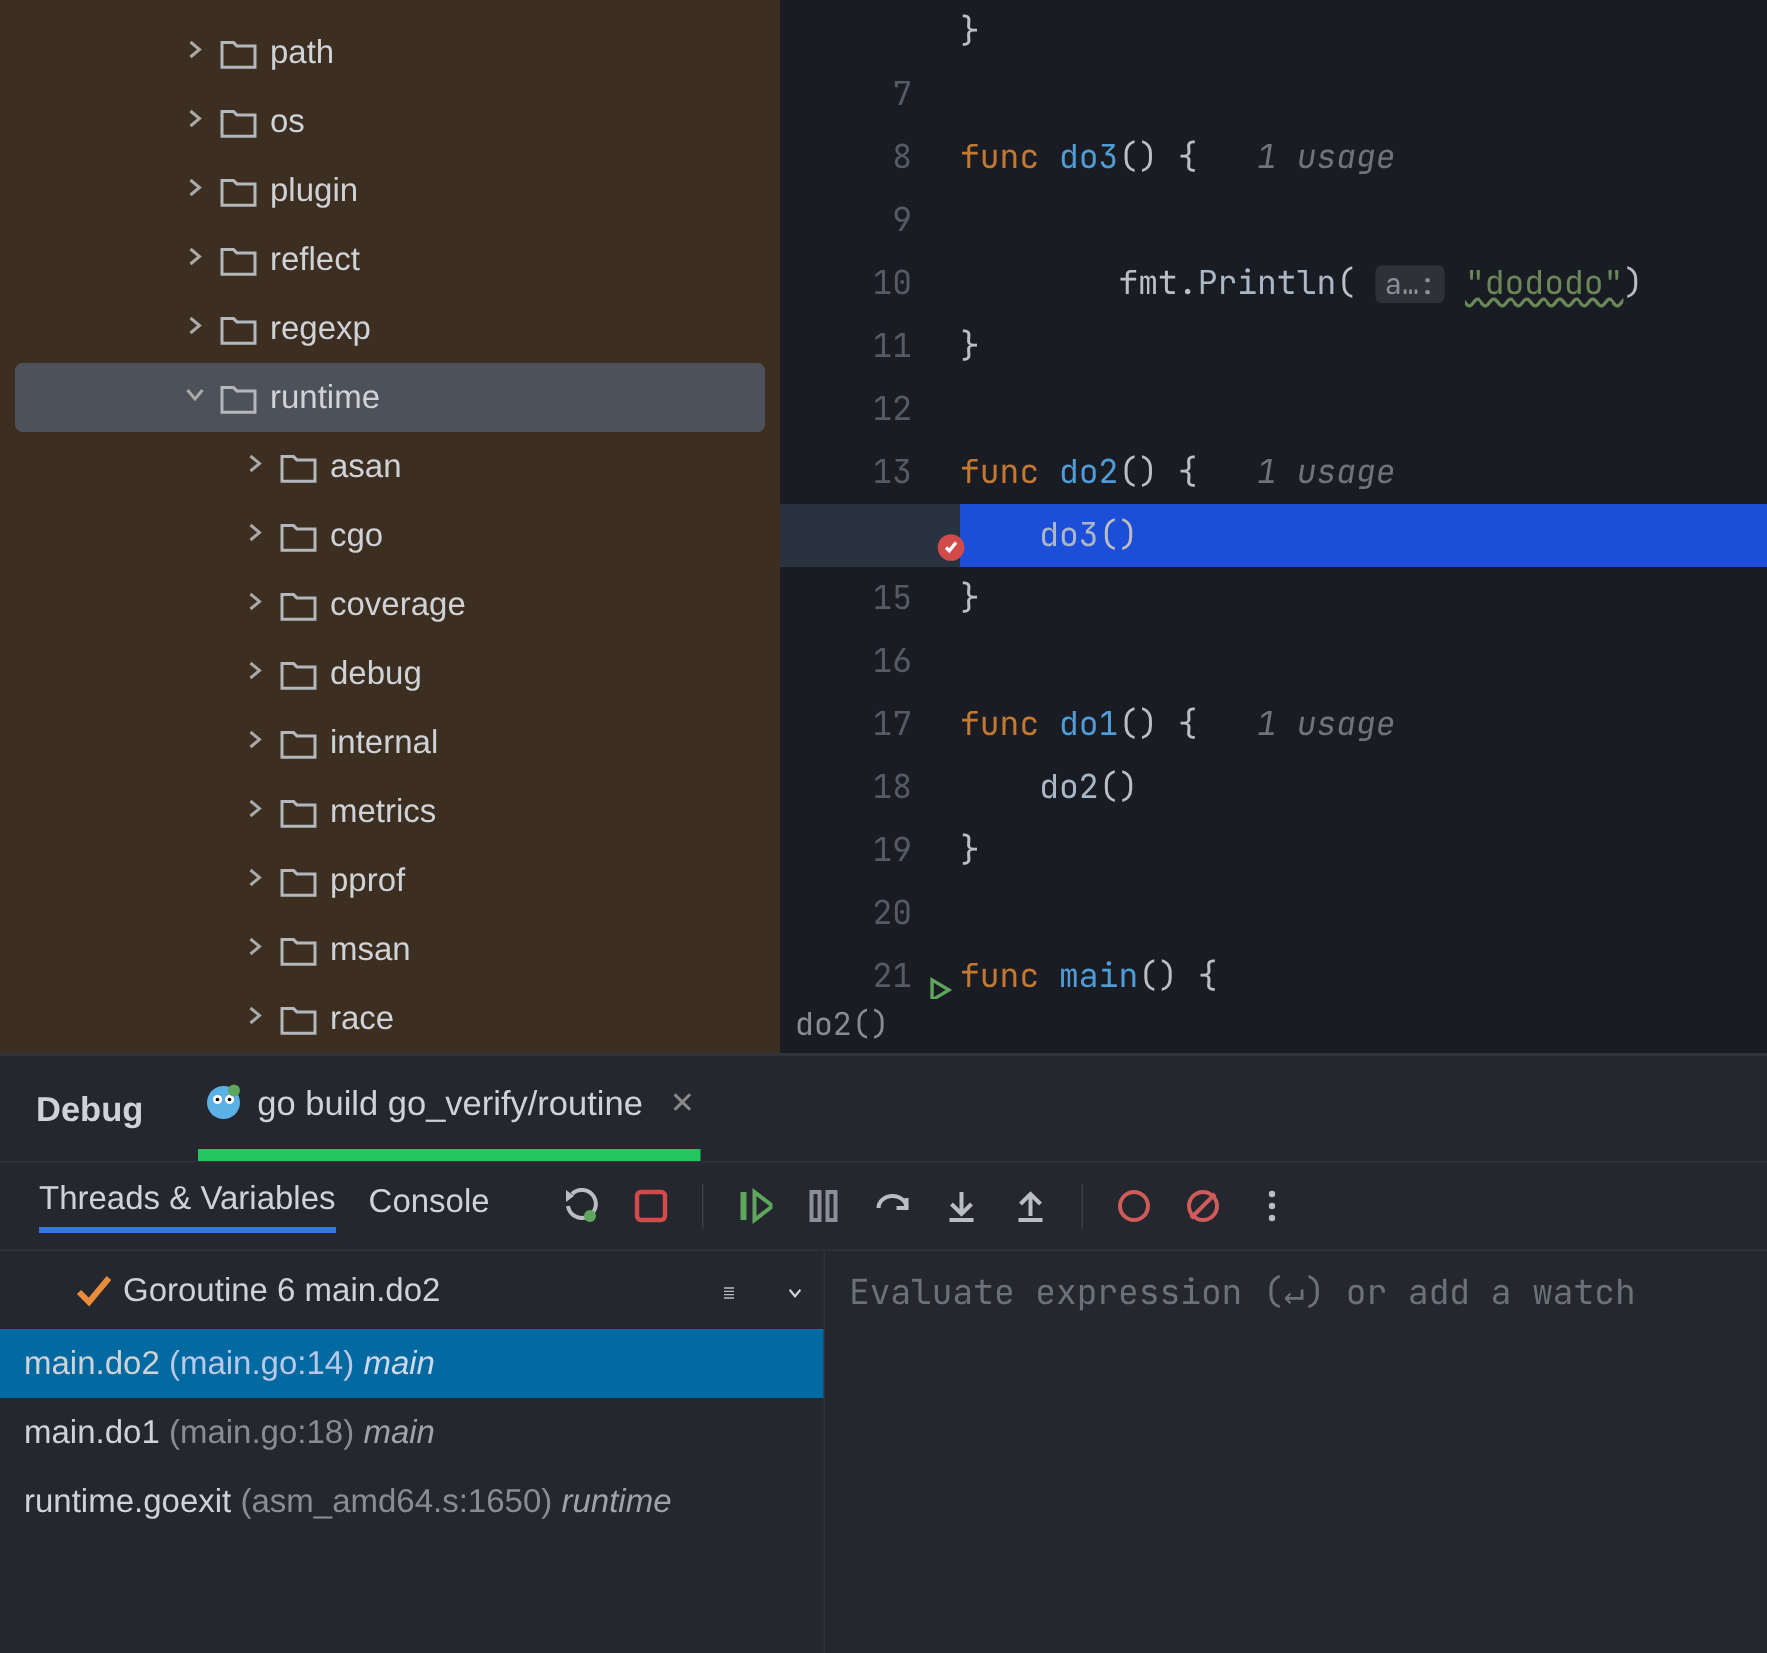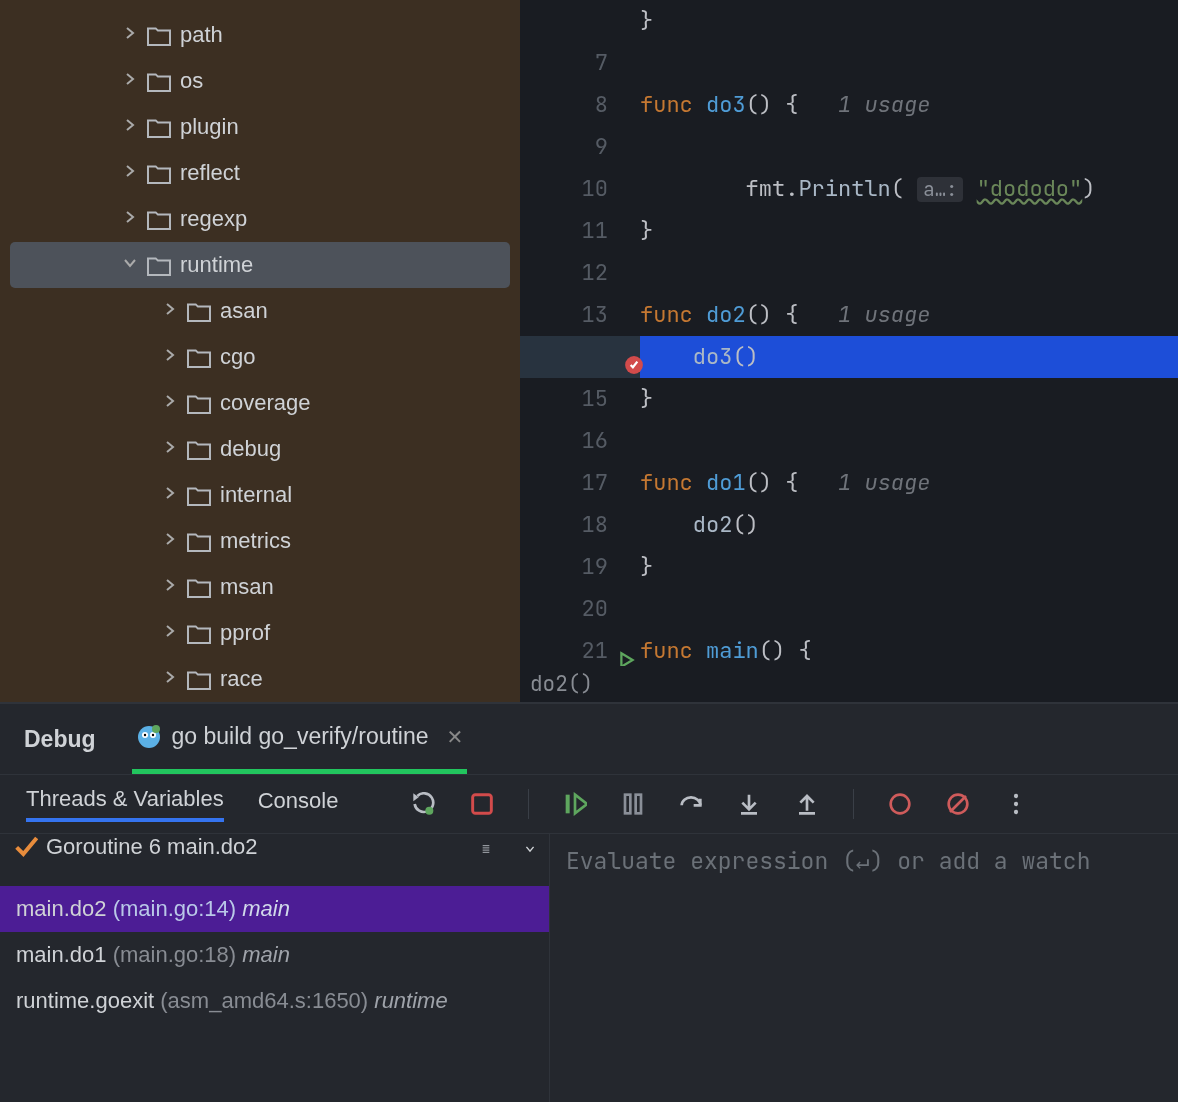--- a/index.html
+++ b/index.html
@@ -31,38 +31,38 @@
   .str { color: #6a8759; text-decoration: underline wavy #6a8759; }
   .paramhint { background: #2e3138; color: #8a8f98; padding: 0 6px; border-radius: 4px; font-size: 19px; }
   .current-line { background: #1d4ed8; }
   .gutter .current-line { background: #28333f; }
   .crumb { position: absolute; left: 10px; bottom: 0; height: 36px; line-height: 36px; color: #888c93; font-size: 21px; background: #191c22; width: calc(100% - 10px); }
 
   
   .debug { flex: 1; background: #24272d; color: #cfd2d6; display: flex; flex-direction: column; border-top: 2px solid #2f333a; }
   .dbg-head { display: flex; align-items: center; height: 70px; padding: 0 24px; gap: 36px; }
   .dbg-title { font-size: 23px; font-weight: 600; }
-  .dbg-tab { display: flex; align-items: center; gap: 10px; font-size: 23px; color: #cfd2d6; border-bottom: 5px solid #22c55e; height: 70px; padding: 0 4px; }
+  .dbg-tab { display: flex; align-items: center; gap: 10px; font-size: 23px; color: #cfd2d6; border-bottom: 8px solid #22c55e; height: 70px; padding: 0 4px; }
   .dbg-tab .x { color: #888; font-size: 20px; margin-left: 8px; }
   .gopher { width: 26px; height: 26px; }
 
-  .dbg-tools { display: flex; align-items: center; height: 60px; padding: 0 26px; gap: 34px; border-top: 1px solid #2f333a; border-bottom: 1px solid #2f333a;}
+  .dbg-tools { display: flex; align-items: center; height: 60px; padding: 0 26px; gap: 22px; border-top: 1px solid #2f333a; border-bottom: 1px solid #2f333a;}
   .subtab { font-size: 22px; padding-bottom: 6px; }
   .subtab.active { border-bottom: 4px solid #3574f0; }
   .tool-icon { width: 24px; height: 24px; display: inline-flex; align-items: center; justify-content: center; }
   .sep { width: 1px; height: 30px; background: #3a3f47; }
   .tool-gap { width: 6px; }
 
   .dbg-body { display: flex; flex: 1; }
   .frames { width: 550px; border-right: 1px solid #2f333a; display: flex; flex-direction: column; }
-  .thread-row { display: flex; align-items: flex-start; height: 52px; padding: 0 14px; gap: 8px; font-size: 22px; }
+  .thread-row { display: flex; align-items: center; height: 52px; padding: 0 14px; gap: 8px; font-size: 22px; margin-left: 36px; }
   .thread-row .spacer { flex: 1; }
   .thread-ctrls svg, .thread-ctrls span { margin-left: 14px; }
   .frame { height: 46px; line-height: 46px; padding: 0 16px; font-size: 22px; }
-  .frame.sel { background: #4c1d95; }
+  .frame.sel { background: #0369a1; }
   .loc { color: #888c93; }
   .loc-sel { color: #b9c8e8; }
   .mod { font-style: italic; color: #9fa3aa; }
   .mod-sel { font-style: italic; color: #d0d8ea; }
 
   .watch { flex: 1; padding: 12px 16px; color: #6b7178; font-family: "JetBrains Mono", Menlo, monospace; font-size: 23px; }
 </style>
 </head>
 <body>
 
@@ -263,31 +263,31 @@
         <span>metrics</span>
       </div>
       <div class="tree-item">
         <span class="sp" style="width:160px"></span>
         <span class="chev"><svg width="14" height="14" viewBox="0 0 14 14">
             <use href="#chev-right"></use>
           </svg></span>
         <span class="folder-icon"><svg viewBox="0 0 22 20">
             <use href="#folder"></use>
           </svg></span>
+        <span>pprof</span>
+      </div>
+      <div class="tree-item">
+        <span class="sp" style="width:160px"></span>
+        <span class="chev"><svg width="14" height="14" viewBox="0 0 14 14">
+            <use href="#chev-right"></use>
+          </svg></span>
+        <span class="folder-icon"><svg viewBox="0 0 22 20">
+            <use href="#folder"></use>
+          </svg></span>
         <span>msan</span>
-      </div>
-      <div class="tree-item">
-        <span class="sp" style="width:160px"></span>
-        <span class="chev"><svg width="14" height="14" viewBox="0 0 14 14">
-            <use href="#chev-right"></use>
-          </svg></span>
-        <span class="folder-icon"><svg viewBox="0 0 22 20">
-            <use href="#folder"></use>
-          </svg></span>
-        <span>pprof</span>
       </div>
       <div class="tree-item">
         <span class="sp" style="width:160px"></span>
         <span class="chev"><svg width="14" height="14" viewBox="0 0 14 14">
             <use href="#chev-right"></use>
           </svg></span>
         <span class="folder-icon"><svg viewBox="0 0 22 20">
             <use href="#folder"></use>
           </svg></span>
         <span>race</span>

